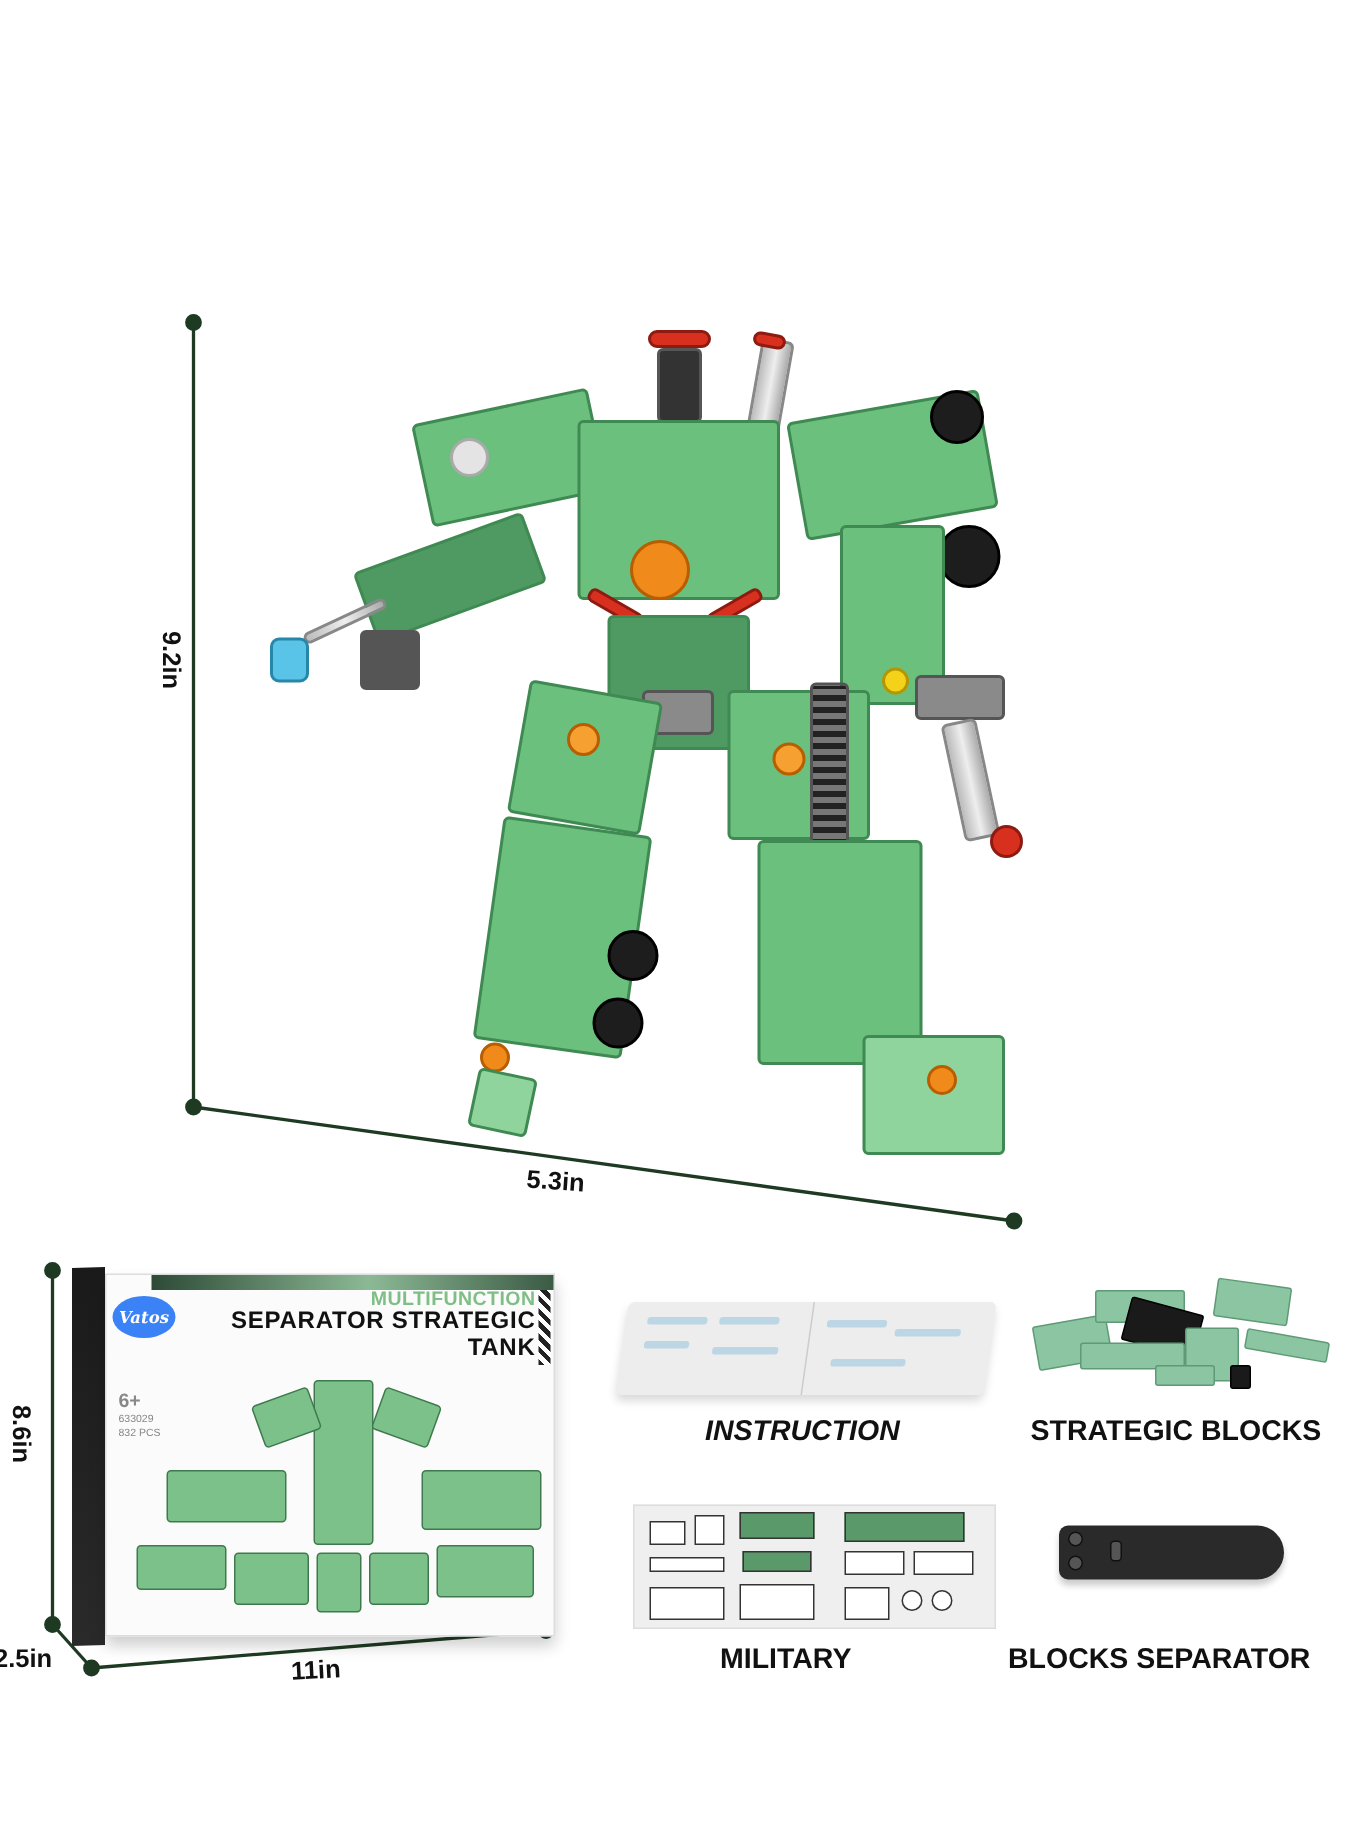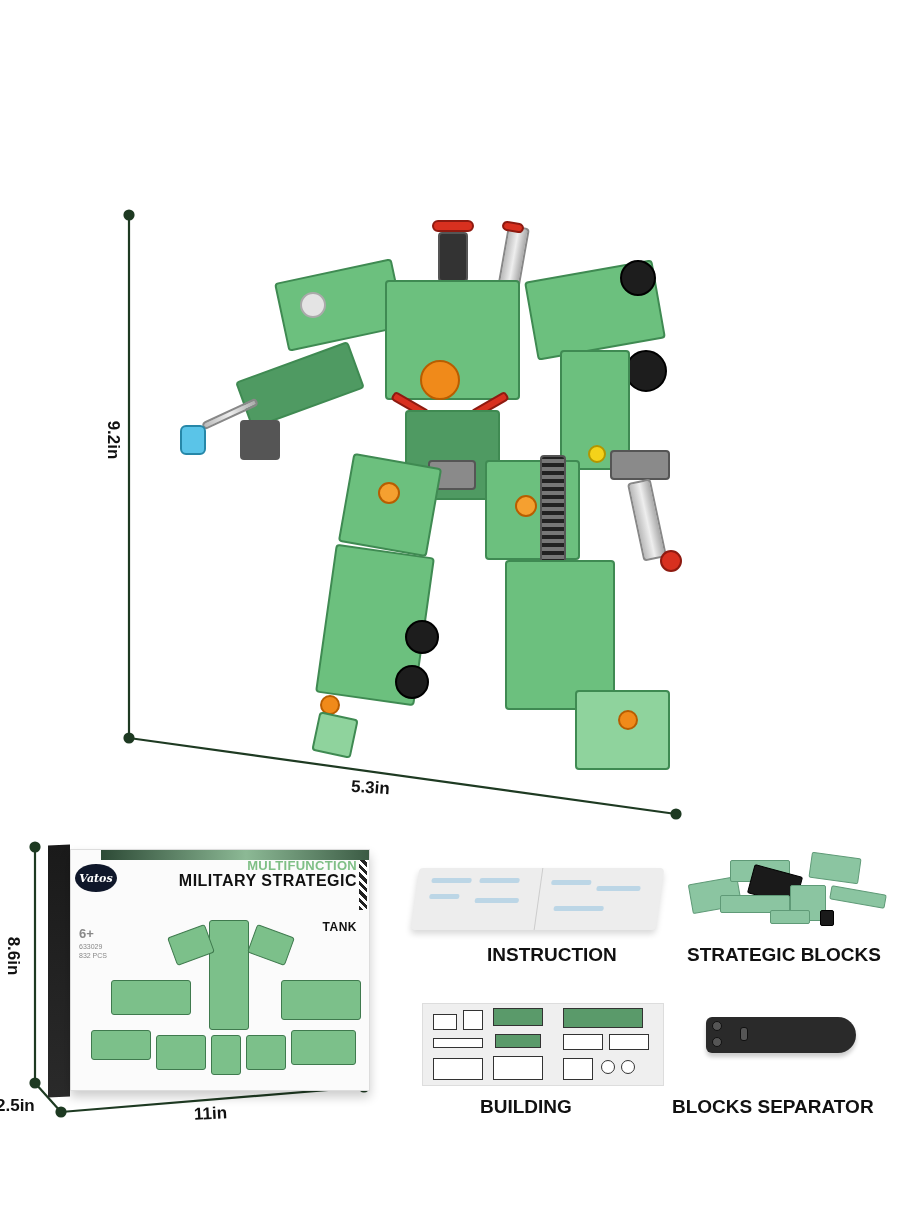--- a/index.html
+++ b/index.html
@@ -30,25 +30,25 @@
 
     
     .box { position: absolute; left: 48px; top: 845px; width: 322px; height: 252px; }
     .box-side { position: absolute; left: 0; top: 0; width: 22px; height: 252px;
       background: linear-gradient(180deg,#1a1a1a,#2a2a2a); transform: skewY(-2deg); }
     .box-front { position: absolute; left: 22px; top: 4px; width: 300px; height: 242px;
       background: #fbfbfb; border: 1px solid #ddd; box-shadow: 0 6px 10px rgba(0,0,0,.2); overflow: hidden; }
     .box-topstrip { position: absolute; left: 30px; top: 0; width: 290px; height: 10px;
       background: linear-gradient(90deg,#2d4a36,#8cb995,#2d4a36); }
     .brand-logo { position: absolute; left: 4px; top: 14px; width: 42px; height: 28px; border-radius: 50%;
-      background: #0f172a; color: #fff; font-family: "DejaVu Serif", serif; font-style: italic; font-weight: bold;
+      background: #3b82f6; color: #fff; font-family: "DejaVu Serif", serif; font-style: italic; font-weight: bold;
       font-size: 11px; display: flex; align-items: center; justify-content: center; }
     .box-sub { position: absolute; right: 12px; top: 8px; color: #7fbf86; font-weight: bold; font-size: 13px; letter-spacing: .3px; }
     .box-title1 { position: absolute; right: 12px; top: 22px; color: #111; font-weight: 900; font-size: 16px; letter-spacing: .5px; }
-    .box-title2 { position: absolute; right: 12px; top: 40px; color: #111; font-weight: 900; font-size: 12px; letter-spacing: .5px; margin-top: 30px; }
+    .box-title2 { position: absolute; right: 12px; top: 40px; color: #111; font-weight: 900; font-size: 16px; letter-spacing: .5px; }
     .box-age { position: absolute; left: 8px; top: 76px; color: #888; font-weight: bold; font-size: 13px; }
     .box-code { position: absolute; left: 8px; top: 92px; color: #888; font-size: 7px; line-height: 9px; }
     .box-art { position: absolute; left: 20px; top: 70px; width: 270px; height: 160px; }
     .box-art .v { position: absolute; background: #7cc08a; border: 1px solid #3f7a4e; border-radius: 3px; }
     .box-stripes { position: absolute; right: 2px; top: 10px; width: 8px; height: 50px;
       background: repeating-linear-gradient(45deg,#222 0 3px,#fff 3px 6px); }
 
     
     .item { position: absolute; }
     .item-label { position: absolute; font-weight: bold; font-size: 19px; color: #111; white-space: nowrap; }
@@ -149,21 +149,21 @@
   <div class="blk orange" style="left:140px;top:475px;width:20px;height:20px;"></div>
   <div class="blk light" style="left:135px;top:495px;width:40px;height:40px;transform:rotate(12deg);"></div>
 </div>
 
 <div class="box">
   <div class="box-side"></div>
   <div class="box-front">
     <div class="box-topstrip"></div>
     <div class="brand-logo">Vatos</div>
     <div class="box-sub">MULTIFUNCTION</div>
-    <div class="box-title1">MILITARY STRATEGIC</div>
+    <div class="box-title1">SEPARATOR STRATEGIC</div>
     <div class="box-title2">TANK</div>
     <div class="box-stripes"></div>
     <div class="box-age">6+</div>
     <div class="box-code">
       <div>633029</div>
       <div>832 PCS</div>
     </div>
     <div class="box-art">
       <div class="v" style="left:118px;top:0;width:40px;height:110px;"></div>
       <div class="v" style="left:80px;top:10px;width:40px;height:30px;transform:rotate(-20deg);"></div>
@@ -182,21 +182,21 @@
 <div class="item">
   <div class="manual">
     <div class="pic" style="left:14px;top:10px;width:40px;"></div>
     <div class="pic" style="left:62px;top:10px;width:40px;"></div>
     <div class="pic" style="left:14px;top:26px;width:30px;"></div>
     <div class="pic" style="left:60px;top:30px;width:44px;"></div>
     <div class="pic" style="left:134px;top:12px;width:40px;"></div>
     <div class="pic" style="left:180px;top:18px;width:44px;"></div>
     <div class="pic" style="left:140px;top:38px;width:50px;"></div>
   </div>
-  <div class="item-label" style="left:487px;top:944px;">INSTRUCTION</div>
+  <div class="item-label" style="left:470px;top:944px;font-style:italic;">INSTRUCTION</div>
 </div>
 
 <div class="item">
   <div class="bricks">
     <div class="p" style="left:10px;top:30px;width:50px;height:30px;transform:rotate(-10deg);"></div>
     <div class="p" style="left:50px;top:10px;width:60px;height:22px;"></div>
     <div class="p k" style="left:70px;top:20px;width:50px;height:30px;transform:rotate(15deg);"></div>
     <div class="p" style="left:40px;top:45px;width:70px;height:18px;"></div>
     <div class="p" style="left:110px;top:35px;width:36px;height:36px;"></div>
     <div class="p" style="left:130px;top:5px;width:50px;height:26px;transform:rotate(8deg);"></div>
@@ -216,21 +216,21 @@
     <div class="s g" style="left:72px;top:30px;width:46px;height:14px;"></div>
     <div class="s" style="left:70px;top:52px;width:50px;height:24px;"></div>
     <div class="s g" style="left:140px;top:4px;width:80px;height:20px;"></div>
     <div class="s" style="left:140px;top:30px;width:40px;height:16px;"></div>
     <div class="s" style="left:186px;top:30px;width:40px;height:16px;"></div>
     <div class="s" style="left:10px;top:54px;width:50px;height:22px;"></div>
     <div class="s" style="left:140px;top:54px;width:30px;height:22px;"></div>
     <div class="s" style="left:178px;top:56px;width:14px;height:14px;border-radius:50%;"></div>
     <div class="s" style="left:198px;top:56px;width:14px;height:14px;border-radius:50%;"></div>
   </div>
-  <div class="item-label" style="left:480px;top:1096px;">BUILDING</div>
+  <div class="item-label" style="left:480px;top:1096px;">MILITARY</div>
 </div>
 
 <div class="item">
   <div class="separator">
     <div class="stud" style="left:6px;top:4px;"></div>
     <div class="stud" style="left:6px;top:20px;"></div>
     <div class="stud" style="left:34px;top:10px;width:8px;height:14px;border-radius:3px;"></div>
   </div>
   <div class="item-label" style="left:672px;top:1096px;">BLOCKS SEPARATOR</div>
 </div>

